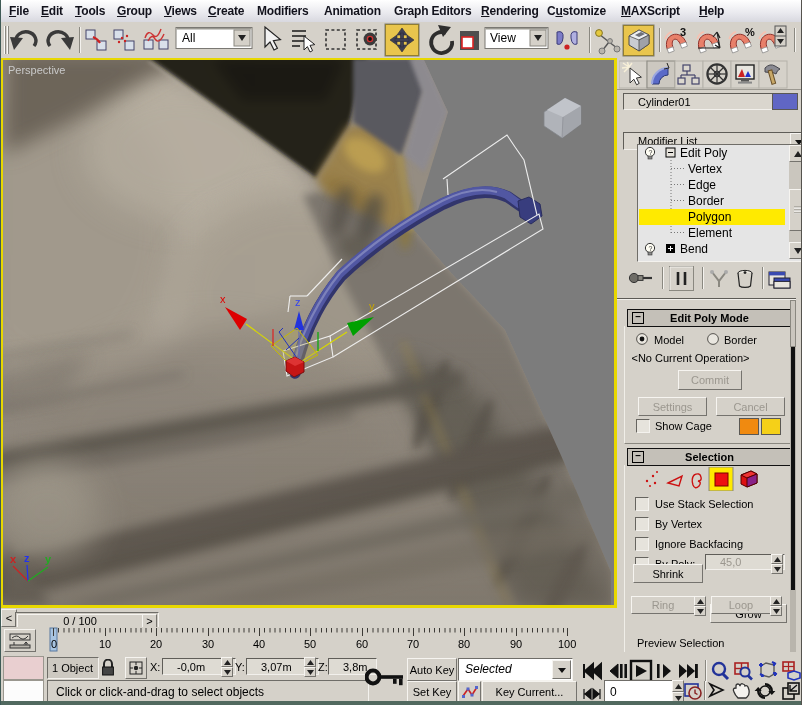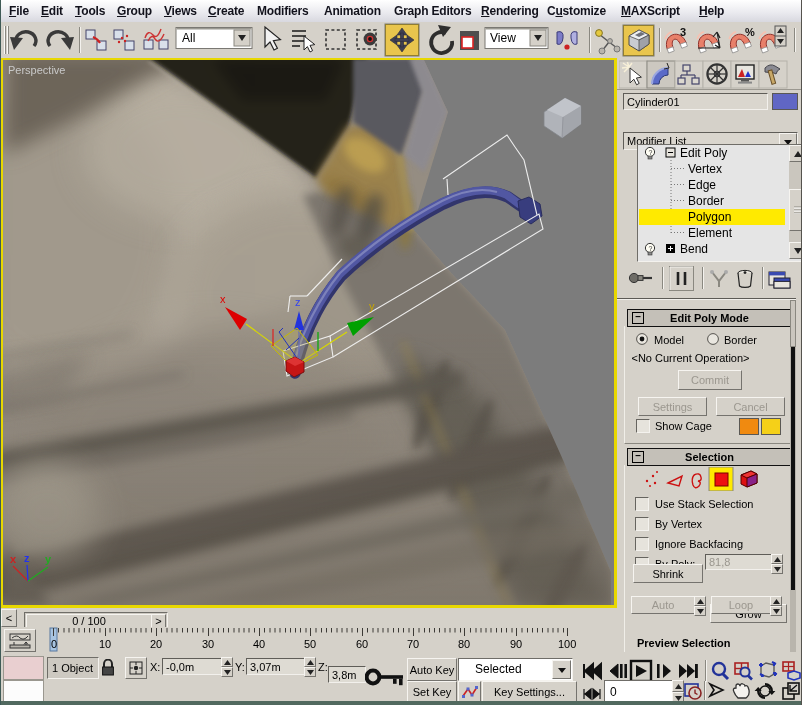--- a/index.html
+++ b/index.html
@@ -4,21 +4,21 @@
 <style>
 html,body{margin:0;padding:0;}
 body{width:802px;height:705px;position:relative;overflow:hidden;
   font-family:"Liberation Sans",sans-serif;font-size:11px;color:#000;
   background:#d5d1c9;}
 .abs{position:absolute;}
 .sunken{border-top:1px solid #6f6d68;border-left:1px solid #6f6d68;border-bottom:1px solid #f4f2ee;border-right:1px solid #f4f2ee;}
 .btn{display:flex;align-items:center;justify-content:center;background:#d5d1c9;
   border-top:1px solid #f6f4f0;border-left:1px solid #f6f4f0;border-bottom:1px solid #75736e;border-right:1px solid #75736e;}
 .btn.dis{color:#9b978f;}
-.field{background:#dedbd3;border-top:1px solid #5f5d58;border-left:1px solid #5f5d58;border-bottom:1px solid #f2f0ec;border-right:1px solid #f2f0ec;display:flex;align-items:center;padding-left:3px;}
+.field{background:#dedbd3;border-top:1px solid #5f5d58;border-left:1px solid #5f5d58;border-bottom:1px solid #f2f0ec;border-right:1px solid #f2f0ec;display:flex;align-items:center;padding-left:14px;}
 .chk{width:12px;height:12px;background:#e6e3dc;border-top:1px solid #66645f;border-left:1px solid #66645f;border-bottom:1px solid #f4f2ee;border-right:1px solid #f4f2ee;display:inline-block;}
 
 #menubar{left:1px;top:0;width:800px;height:22px;background:linear-gradient(#ffffff,#e9e9ee 60%,#d8d8df);border-bottom:1px solid #9c9ca6;}
 #menubar span{position:absolute;top:4px;font-size:12px;font-weight:bold;color:#12121c;letter-spacing:-0.2px;}
 #menubar u{text-decoration:underline;}
 
 #toolbar{left:1px;top:22px;width:801px;height:36px;background:#d5d1c9;}
 
 #vpwrap{left:1px;top:58px;width:616px;height:550px;background:#e8d800;}
 #vp{left:3px;top:60px;width:611px;height:545px;background:#7d7d7d;overflow:hidden;}
@@ -553,36 +553,36 @@
    </g>
  </svg>
  <div class="abs chk" style="left:18px;top:439px;"></div>
     <div class="abs" style="left:38px;top:440px;">Use Stack Selection</div>
  <div class="abs chk" style="left:18px;top:459px;"></div>
     <div class="abs" style="left:38px;top:460px;">By Vertex</div>
  <div class="abs chk" style="left:18px;top:479px;"></div>
     <div class="abs" style="left:38px;top:480px;">Ignore Backfacing</div>
  <div class="abs chk" style="left:18px;top:499px;"></div>
     <div class="abs" style="left:38px;top:500px;">By Poly:</div>
- <div class="abs field dis" style="left:88px;top:496px;width:64px;height:14px;color:#9b978f;">81,8</div>
+ <div class="abs field dis" style="left:88px;top:496px;width:64px;height:14px;color:#9b978f;">45,0</div>
  <div class="abs" style="left:154px;top:496px;width:12px;height:16px;">
    <div class="btn" style="height:8px;">
         <svg width="7" height="5">
           <path d="M3.5,0 l3.5,5 l-7,0 z" fill="#222"></path>
         </svg>
       </div>
    <div class="btn" style="height:8px;">
         <svg width="7" height="5">
           <path d="M3.5,5 l3.5,-5 l-7,0 z" fill="#222"></path>
         </svg>
       </div>
  </div>
  <div class="abs btn" style="left:16px;top:506px;width:68px;height:17px;">Shrink</div>
  <div class="abs btn" style="left:93px;top:515px;width:75px;height:17px;margin-top:31px;">Grow</div>
- <div class="abs btn dis" style="left:14px;top:538px;width:62px;height:16px;">Auto</div>
+ <div class="abs btn dis" style="left:14px;top:538px;width:62px;height:16px;">Ring</div>
  <div class="abs" style="left:77px;top:538px;width:12px;height:16px;">
    <div class="btn" style="height:8px;">
         <svg width="7" height="5">
           <path d="M3.5,0 l3.5,5 l-7,0 z" fill="#222"></path>
         </svg>
       </div>
    <div class="btn" style="height:8px;">
         <svg width="7" height="5">
           <path d="M3.5,5 l3.5,-5 l-7,0 z" fill="#222"></path>
         </svg>
@@ -594,30 +594,30 @@
         <svg width="7" height="5">
           <path d="M3.5,0 l3.5,5 l-7,0 z" fill="#222"></path>
         </svg>
       </div>
    <div class="btn" style="height:8px;">
         <svg width="7" height="5">
           <path d="M3.5,5 l3.5,-5 l-7,0 z" fill="#222"></path>
         </svg>
       </div>
  </div>
- <div class="abs" style="left:20px;top:579px;width:150px;height:13px;overflow:hidden;font-weight:bold;">Preview Selection</div>
+ <div class="abs" style="left:20px;top:579px;width:150px;height:13px;overflow:hidden;font-weight:normal;">Preview Selection</div>
 
  <div class="abs" style="left:173px;top:242px;width:6px;height:352px;background:#b9b5ad;">
    <div class="abs" style="left:0;top:0;width:6px;height:47px;background:#cac6be;border:1px solid #8a8880;box-sizing:border-box;"></div>
    <div class="abs" style="left:1px;top:47px;width:4px;height:243px;background:#111;"></div>
  </div>
 </div>
 <div class="abs" id="row-slider">
  <div class="abs btn" style="left:0;top:1px;width:14px;height:16px;">&lt;</div>
- <div class="abs sunken" style="left:14px;top:4px;width:142px;height:16px;background:#cdc9c1;margin-left:9px;">
+ <div class="abs sunken" style="left:14px;top:4px;width:142px;height:16px;background:#cdc9c1;">
    <div class="abs btn" style="left:1px;top:1px;width:124px;height:12px;">0 / 100</div>
    <div class="abs btn" style="left:126px;top:1px;width:13px;height:12px;">&gt;</div>
  </div>
 </div>
 <div class="abs" id="row-ruler">
  <div class="abs btn" style="left:3px;top:2px;width:30px;height:21px;">
    <svg width="22" height="16" viewBox="0 0 22 16">
         <rect x="1" y="1" width="20" height="6" fill="none" stroke="#333"></rect>
         <path d="M3,5 q5,-4 8,0 q4,3 8,-2" stroke="#333" fill="none"></path>
         <path d="M5,9 l0,6 m-2,-2.5 l2,2.5 l2,-2.5 M17,15 l0,-6 m-2,2.5 l2,-2.5 l2,2.5" stroke="#333" fill="none"></path>
@@ -786,50 +786,51 @@
           <path d="M3.5,0 l3.5,5 l-7,0 z" fill="#222"></path>
         </svg>
       </div>
    <div class="btn" style="height:8px;">
         <svg width="7" height="5">
           <path d="M3.5,5 l3.5,-5 l-7,0 z" fill="#222"></path>
         </svg>
       </div>
  </div>
  <div class="abs" style="left:317px;top:9px;">Z:</div>
- <div class="abs field" style="left:327px;top:6px;width:33px;height:15px;margin-top:8px;">3,8m</div>
+ <div class="abs field" style="left:327px;top:6px;width:33px;height:15px;">3,8m</div>
+ <div class="abs sunken" style="left:46px;top:28px;width:312px;height:21px;display:flex;align-items:center;padding-left:8px;font-size:12px;">Click or click-and-drag to select objects</div>
 
  <svg class="abs" style="left:364px;top:10px" width="42" height="30" viewBox="0 0 42 30">
    <circle cx="8" cy="15" r="6.4" fill="none" stroke="#111" stroke-width="4"></circle>
    <rect x="14" y="13.2" width="24" height="3.6" fill="#111"></rect>
    <rect x="28" y="16.8" width="3.6" height="5" fill="#111"></rect>
    <rect x="34" y="16.8" width="3.6" height="6.4" fill="#111"></rect>
  </svg>
  <div class="abs btn" style="left:406px;top:6px;width:48px;height:21px;">Auto Key</div>
  <div class="abs btn" style="left:406px;top:29px;width:48px;height:20px;">Set Key</div>
  <div class="abs sunken" style="left:457px;top:6px;width:113px;height:21px;background:#fff;">
-  <div class="abs" style="left:16px;top:3px;font-size:12px;">Selected</div>
+  <div class="abs" style="left:6px;top:3px;font-size:12px;font-style:italic;">Selected</div>
   <div class="abs btn" style="right:1px;top:1px;width:17px;height:17px;">
         <svg width="10" height="8">
           <path d="M1,2 l8,0 l-4,5 z" fill="#111"></path>
         </svg>
       </div>
  </div>
  <div class="abs btn" style="left:457px;top:29px;width:21px;height:20px;">
    <svg width="16" height="14" viewBox="0 0 16 14">
         <path d="M1,11 L6,4 L10,10 L15,2" stroke="#cc2222" stroke-width="1.6" fill="none"></path>
         <g fill="#5566cc">
           <rect x="0" y="10" width="3" height="3"></rect>
           <rect x="13" y="1" width="3" height="3"></rect>
           <rect x="4.5" y="2.5" width="3" height="3"></rect>
           <rect x="8.5" y="8.5" width="3" height="3"></rect>
         </g>
       </svg>
  </div>
- <div class="abs btn" style="left:481px;top:29px;width:93px;height:20px;">Key Settings...</div>
+ <div class="abs btn" style="left:481px;top:29px;width:93px;height:20px;">Key Current...</div>
  <svg class="abs" style="left:578px;top:4px" width="222" height="46" viewBox="0 0 222 46">
   <g fill="#111">
 
    <path d="M5,8 l0,14 M6,15 l8,-7 l0,14 z M14,15 l8,-7 l0,14 z" stroke="#111" stroke-width="2"></path>
 
    <path d="M31,15 l8,-7 l0,14 z" stroke="#111" stroke-width="1"></path>
         <rect x="41" y="8" width="2.6" height="14"></rect>
         <rect x="45.4" y="8" width="2.6" height="14"></rect>
 
    <rect x="52" y="5" width="20" height="20" fill="none" stroke="#111" stroke-width="2.4"></rect>

